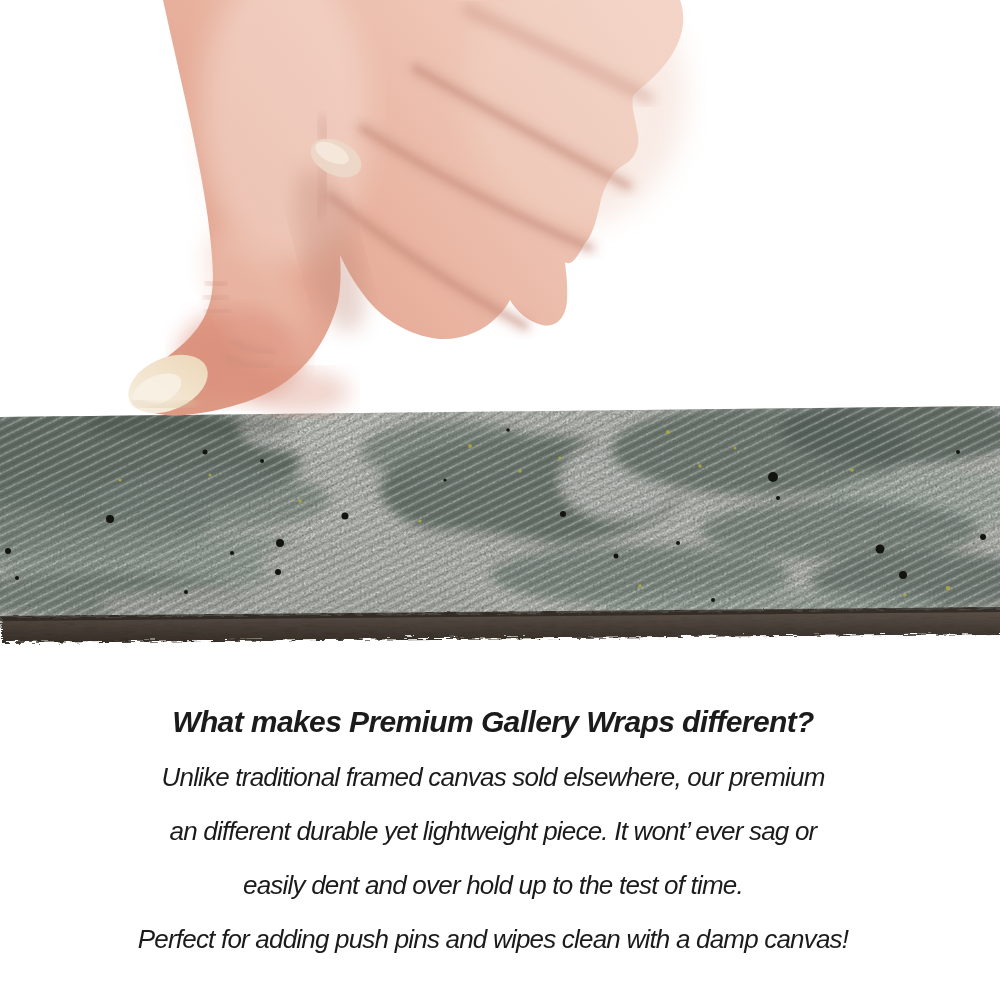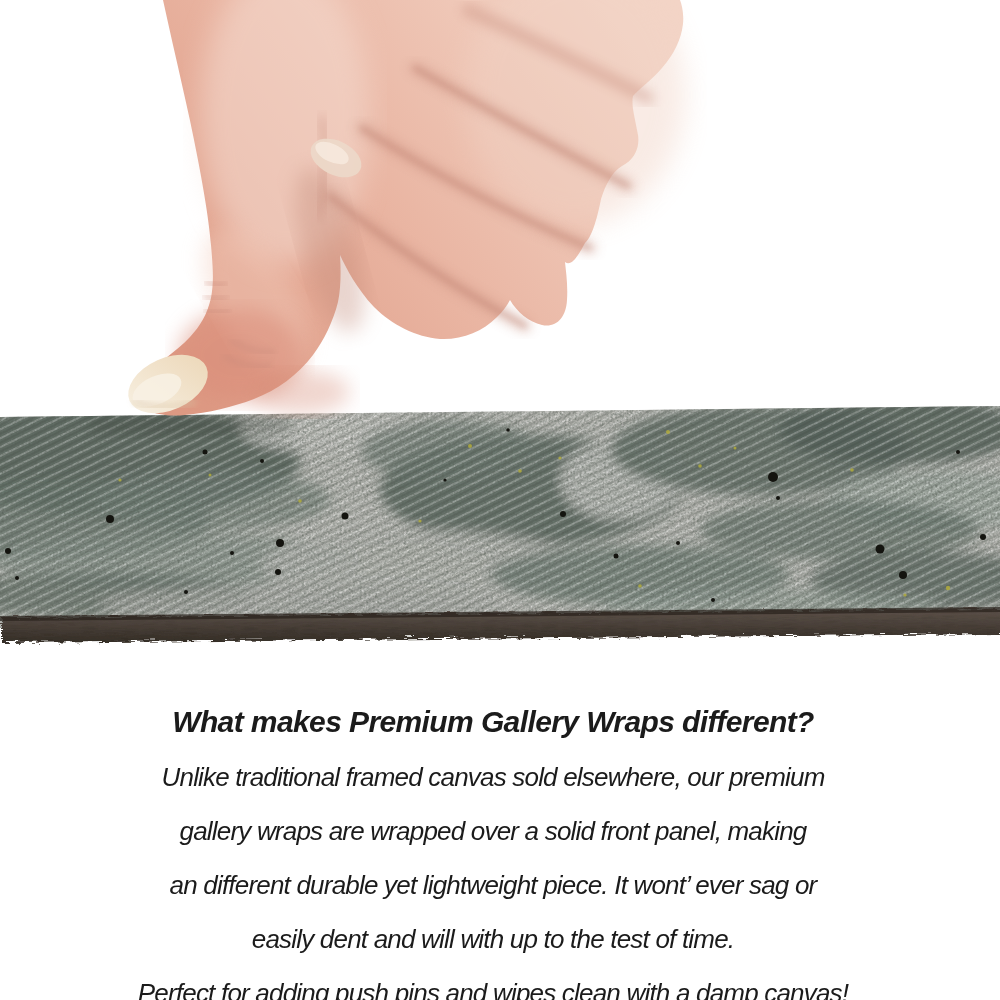--- a/index.html
+++ b/index.html
@@ -229,19 +229,18 @@
         <ellipse cx="168" cy="384" rx="42" ry="26" transform="rotate(-24 168 384)" fill="url(#nailGrad)"></ellipse>
         <ellipse cx="157" cy="390" rx="26" ry="14" transform="rotate(-24 157 390)" fill="#f8f1e4" opacity="0.85"></ellipse>
         <path d="M133 401 Q160 412 196 402" fill="none" stroke="#d9c3a4" stroke-width="3" opacity="0.8" filter="url(#blur3)"></path>
       </g>
     </g>
   </svg>
 
   <div class="info">
     <h1>What makes Premium Gallery Wraps different?</h1>
     <p>Unlike traditional framed canvas sold elsewhere, our premium</p>
-    <p>gallery wraps are wrapped over a solid front panel, making</p>
     <p>an different durable yet lightweight piece. It wont’ ever sag or</p>
-    <p>easily dent and will with up to the test of time.</p>
+    <p>easily dent and over hold up to the test of time.</p>
     <p>Perfect for adding push pins and wipes clean with a damp canvas!</p>
   </div>
 
 </div>
 
 </body></html>

